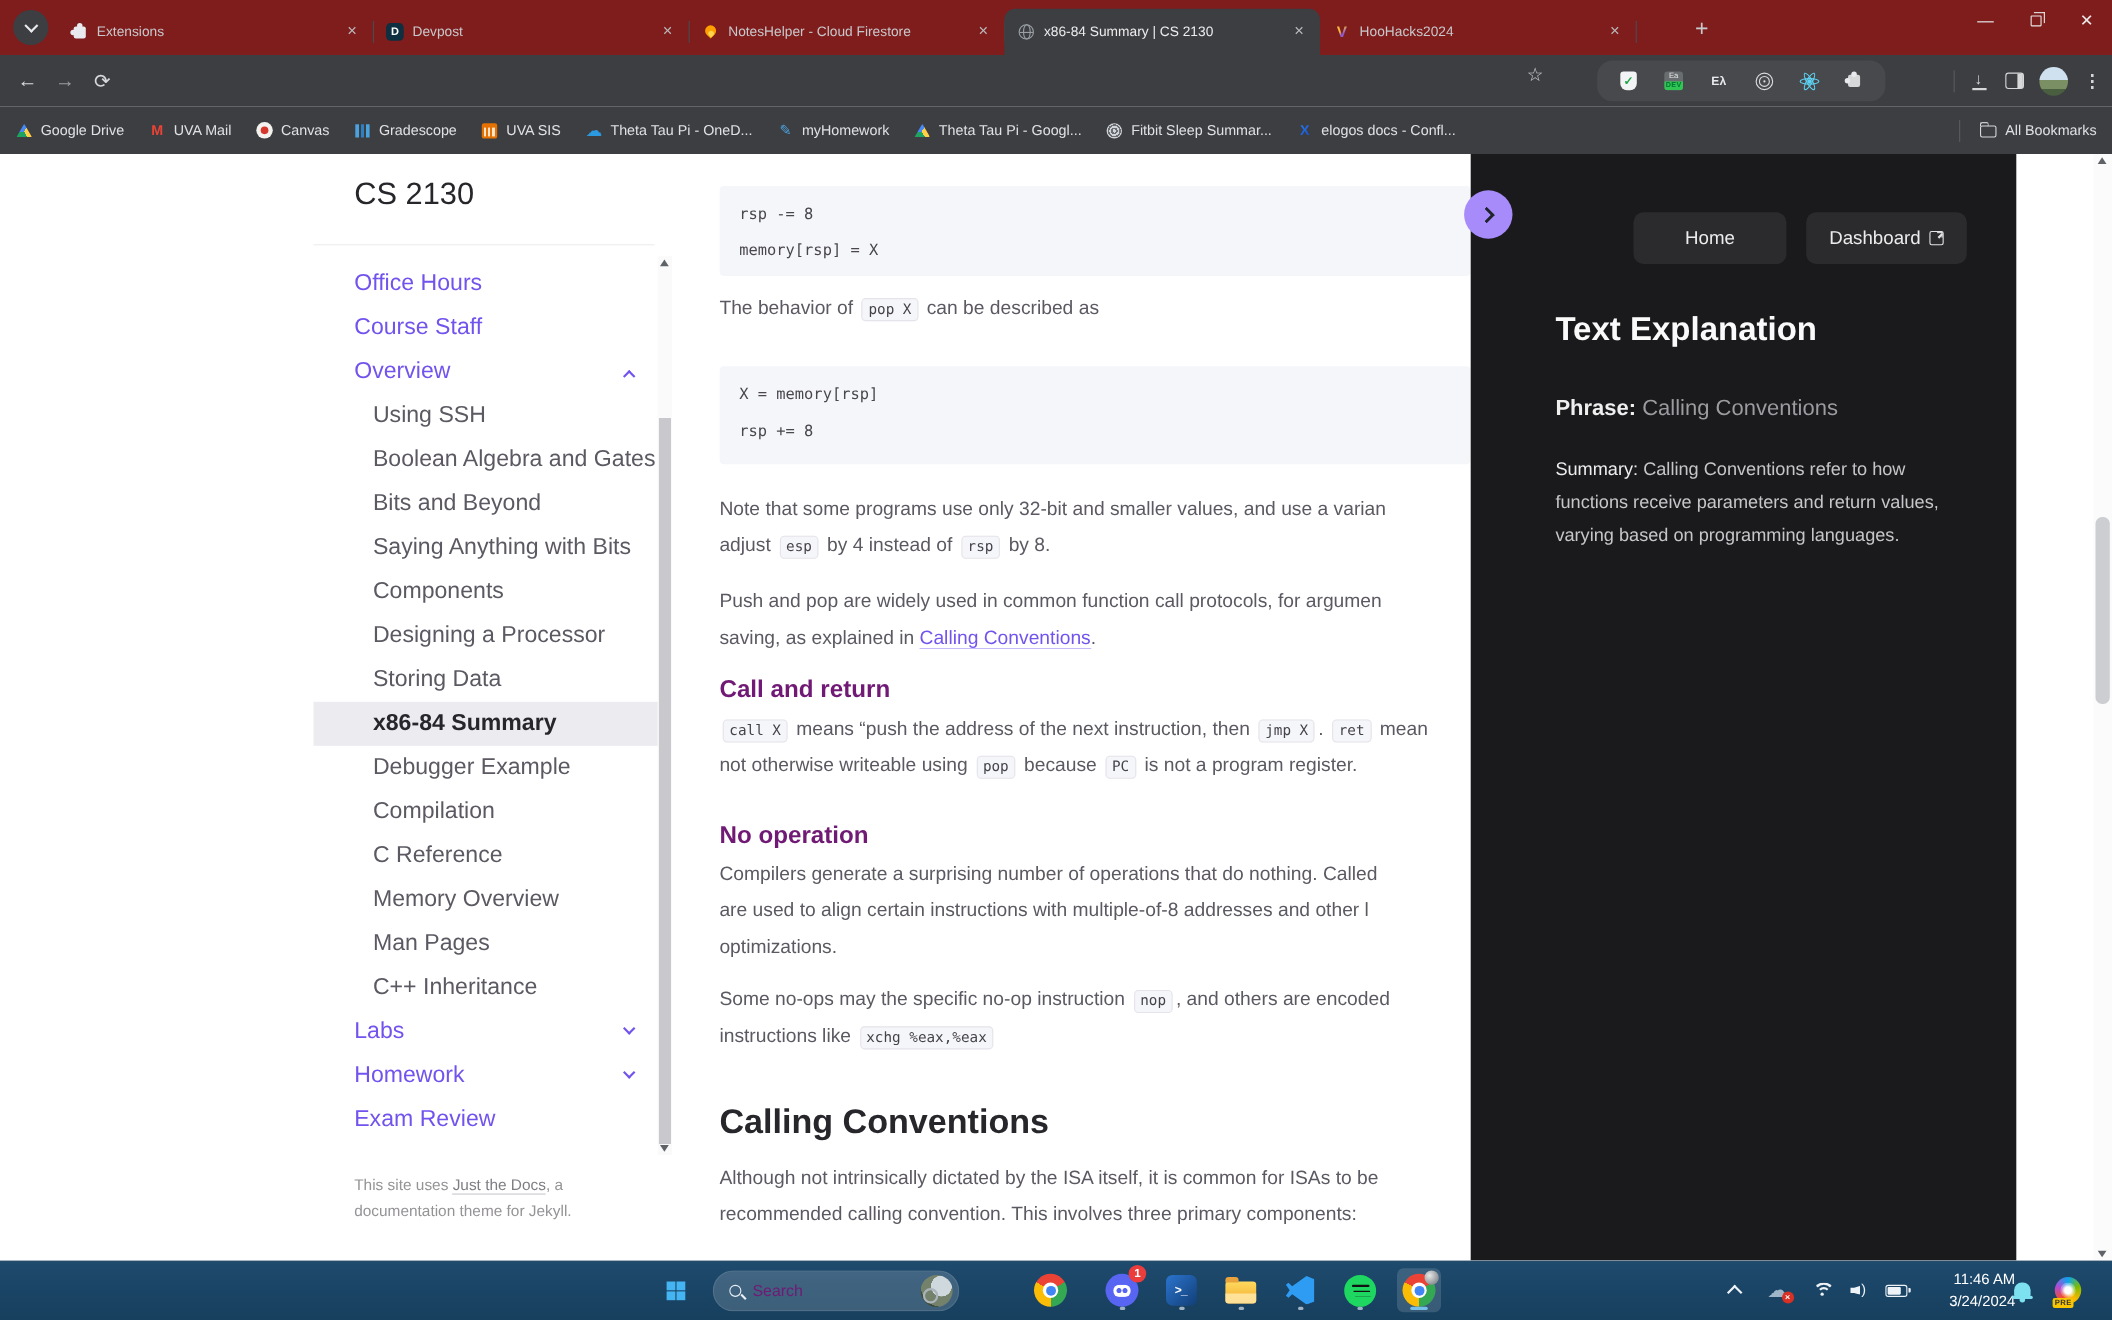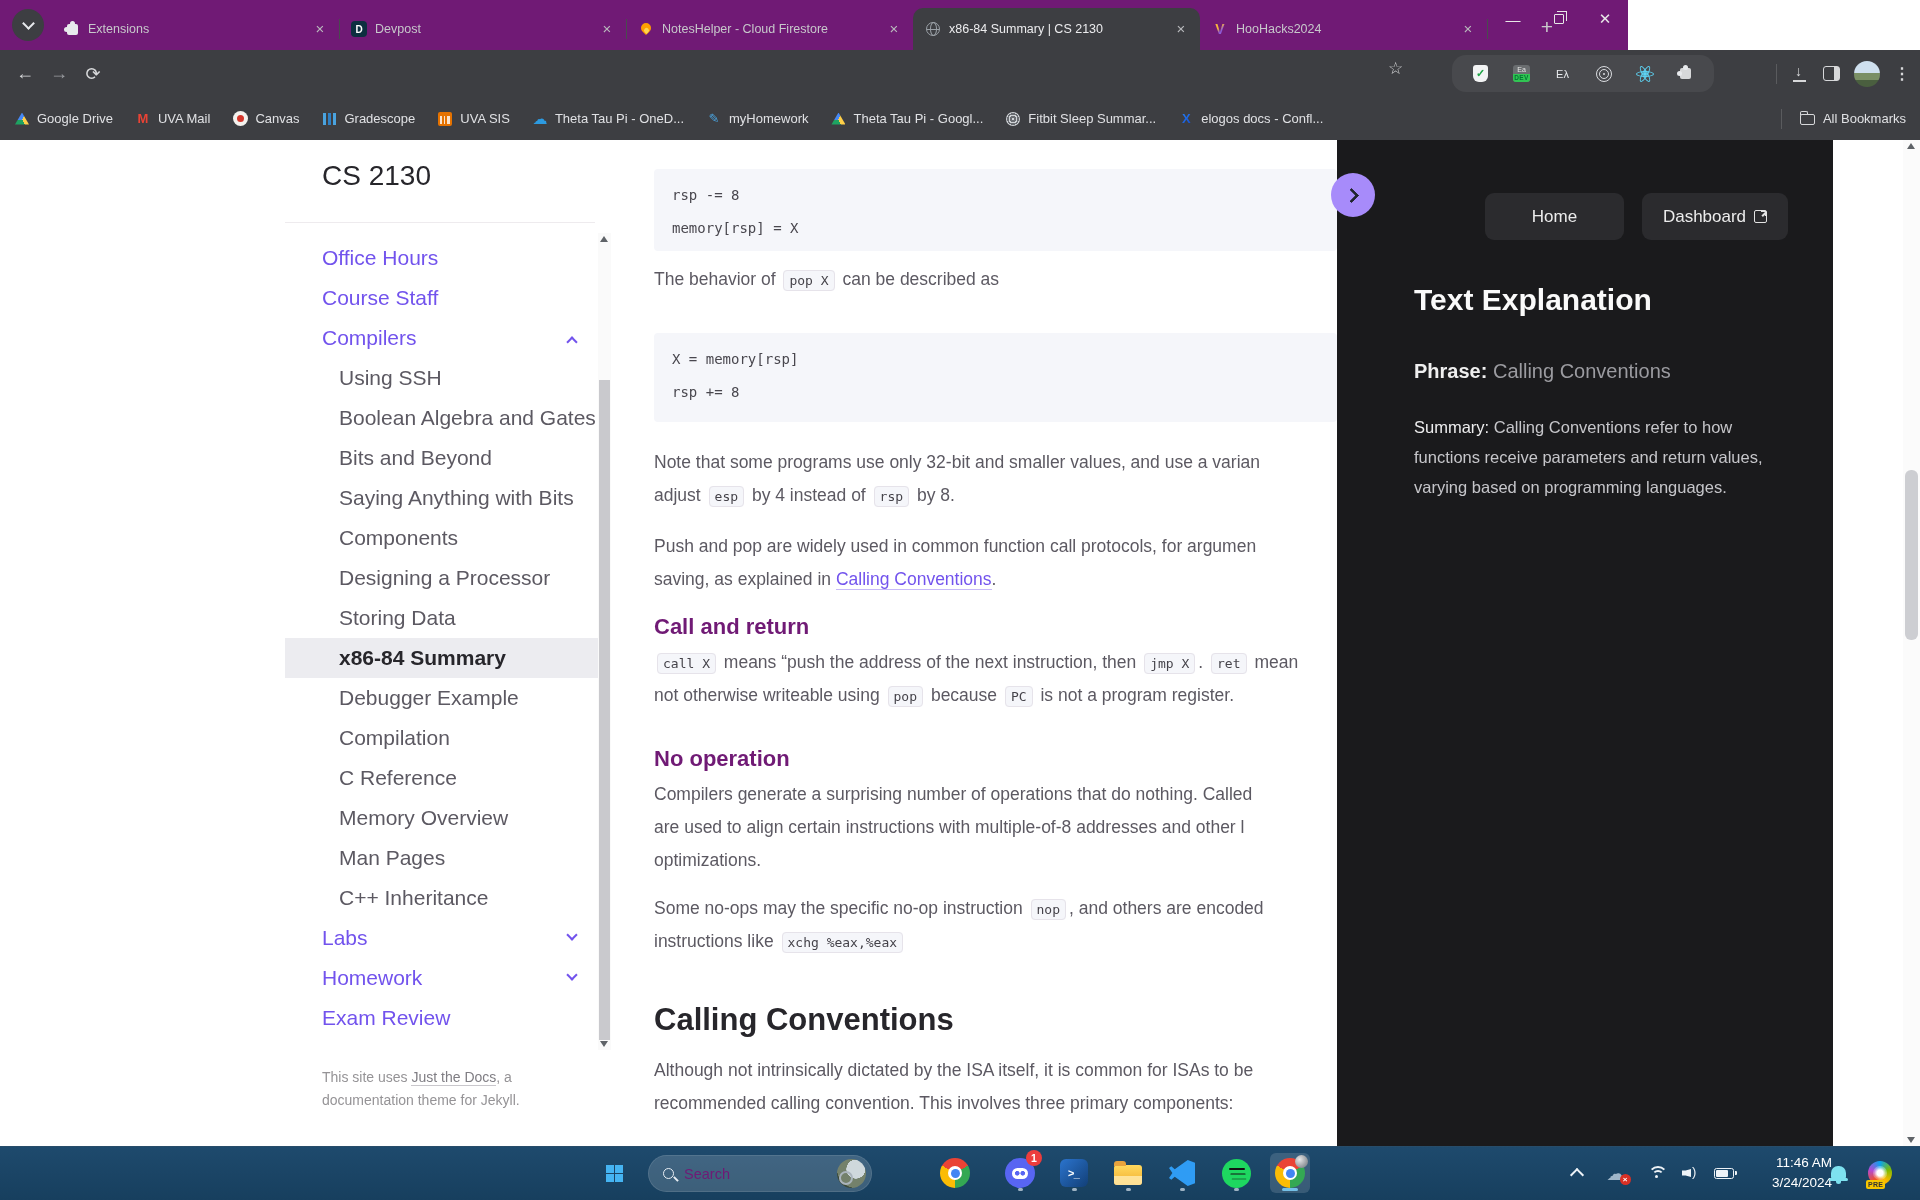--- a/index.html
+++ b/index.html
@@ -1,21 +1,21 @@
 <!DOCTYPE html>
 <html><head>
 <meta charset="utf-8">
 <style>
   html,body{margin:0;padding:0;background:#000;}
   *{box-sizing:border-box;}
   .stage{position:relative;width:1920px;height:1200px;overflow:hidden;background:#fff;
          font-family:"Liberation Sans",sans-serif;-webkit-font-smoothing:antialiased;}
 
   
-  .tabstrip{position:absolute;left:0;top:0;width:1628px;height:50px;background:#701a75;display:flex;align-items:flex-end;}
+  .tabstrip{position:absolute;left:0;top:0;width:1920px;height:50px;background:#7f1d1d;display:flex;align-items:flex-end;}
   .tabsearch{position:absolute;left:12px;top:9px;width:32px;height:32px;border-radius:50%;background:#3d3e42;
              display:flex;align-items:center;justify-content:center;}
   .chev-dn{width:9px;height:9px;border-right:2px solid #e8eaed;border-bottom:2px solid #e8eaed;transform:rotate(45deg);margin-top:-4px;}
   .tabs{position:absolute;left:52px;top:8px;display:flex;height:42px;}
   .tab{width:287px;height:42px;display:flex;align-items:center;padding:0 10px 0 12px;color:#c7c8cb;font-size:12.5px;
        border-radius:10px 10px 0 0;position:relative;}
   .tab:not(.active):after{content:"";position:absolute;right:-1px;top:11px;height:20px;width:1px;background:#4a4b4f;}
   .tab.active{background:#3d3e42;color:#ececee;}
   .tablabel{flex:1;overflow:hidden;white-space:nowrap;text-overflow:ellipsis;margin:0 8px;}
   .tabclose{font-size:15px;color:#b9babd;width:18px;height:18px;line-height:17px;text-align:center;border-radius:50%;flex:0 0 auto;}
@@ -55,21 +55,21 @@
   .url{font-size:14.5px;color:#e8eaed;white-space:nowrap;}
   .url .path{color:#9fa1a5;}
   .star{position:absolute;left:1388px;top:8px;font-size:17px;color:#cfd0d2;}
   .extgroup{position:absolute;left:1452px;top:5px;width:262px;height:37px;background:rgba(255,255,255,.06);border-radius:14px;
             display:flex;align-items:center;justify-content:space-around;padding:0 8px;}
   .ext{width:20px;height:20px;display:flex;align-items:center;justify-content:center;position:relative;}
   .e-shield{width:15px;height:17px;background:#f2f3f4;border-radius:3px 3px 6px 6px;color:#1ea446;font-size:11px;font-weight:bold;
             display:flex;align-items:center;justify-content:center;}
   .e-dev{width:17px;height:17px;background:#6a6d70;border-radius:3px;color:#e8e8e8;font-size:7px;text-align:center;line-height:9px;overflow:hidden;}
   .e-dev b{display:block;background:#31c553;color:#0c3;color:#073;font-size:6.5px;line-height:8px;letter-spacing:.3px;}
-  .e-lambda{color:#e8eaed;font-size:11px;font-weight:normal;}
+  .e-lambda{color:#e8eaed;font-size:11px;font-weight:bold;}
   .e-target{width:16px;height:16px;border:1.6px solid #dadce0;border-radius:50%;position:relative;}
   .e-target:before{content:"";position:absolute;inset:2px;border:1.4px solid #dadce0;border-radius:50%;}
   .e-target:after{content:"";position:absolute;inset:6px;background:#dadce0;border-radius:50%;}
   .e-react{width:18px;height:18px;position:relative;}
   .e-react i{position:absolute;left:0;right:0;top:6px;bottom:6px;border:1.3px solid #5ed3f3;border-radius:50%;}
   .e-react i:nth-child(2){transform:rotate(60deg);}
   .e-react i:nth-child(3){transform:rotate(-60deg);}
   .e-react:after{content:"";position:absolute;left:7px;top:7px;width:4px;height:4px;background:#5ed3f3;border-radius:50%;}
   .tb-right{position:absolute;right:10px;top:6px;height:35px;display:flex;align-items:center;gap:14px;}
   .vdiv{width:1px;height:20px;background:#5a5b5e;}
@@ -405,21 +405,21 @@
           <span class="lbl">Office Hours</span>
 
         </div>
 
         <div class="nav-item top">
           <span class="lbl">Course Staff</span>
 
         </div>
 
         <div class="nav-item top">
-          <span class="lbl">Compilers</span>
+          <span class="lbl">Overview</span>
           <span class="chev up"></span>
         </div>
 
         <div class="nav-item sub">
           <span class="lbl">Using SSH</span>
 
         </div>
 
         <div class="nav-item sub">
           <span class="lbl">Boolean Algebra and Gates</span>

